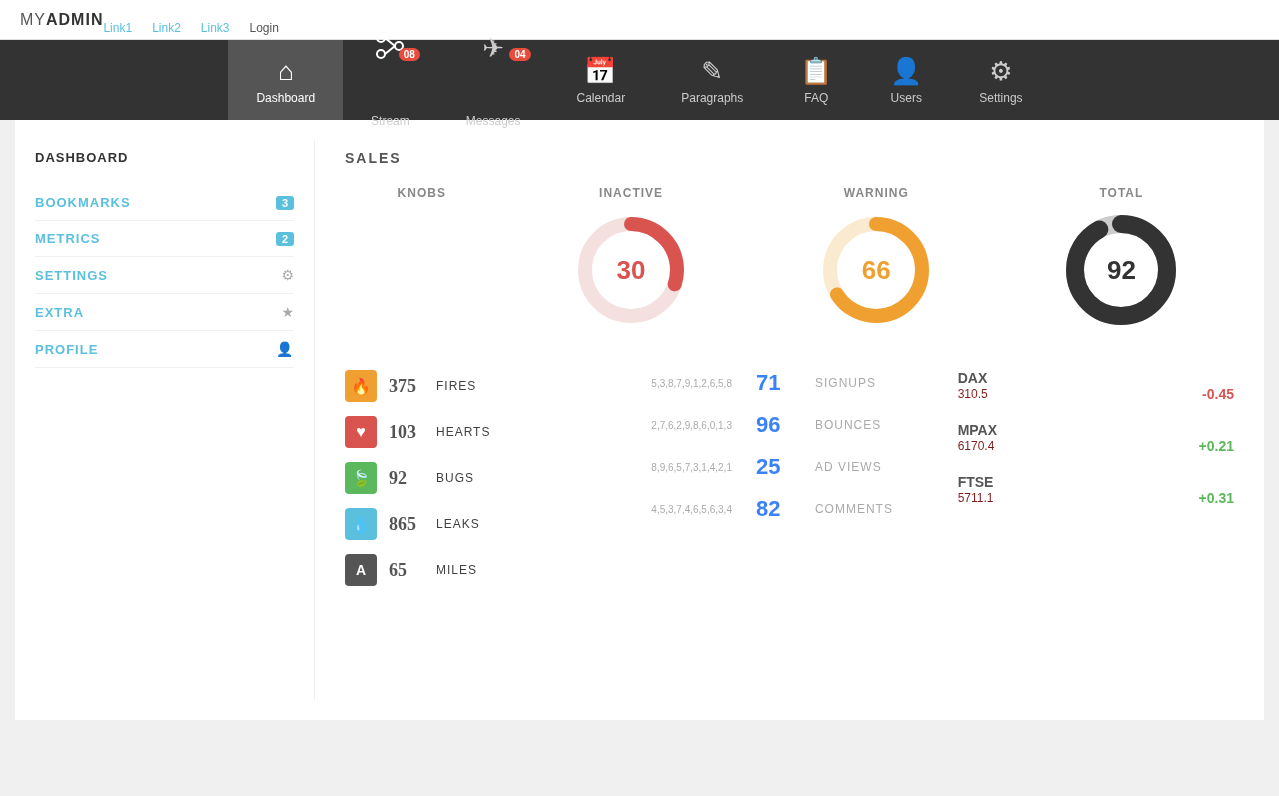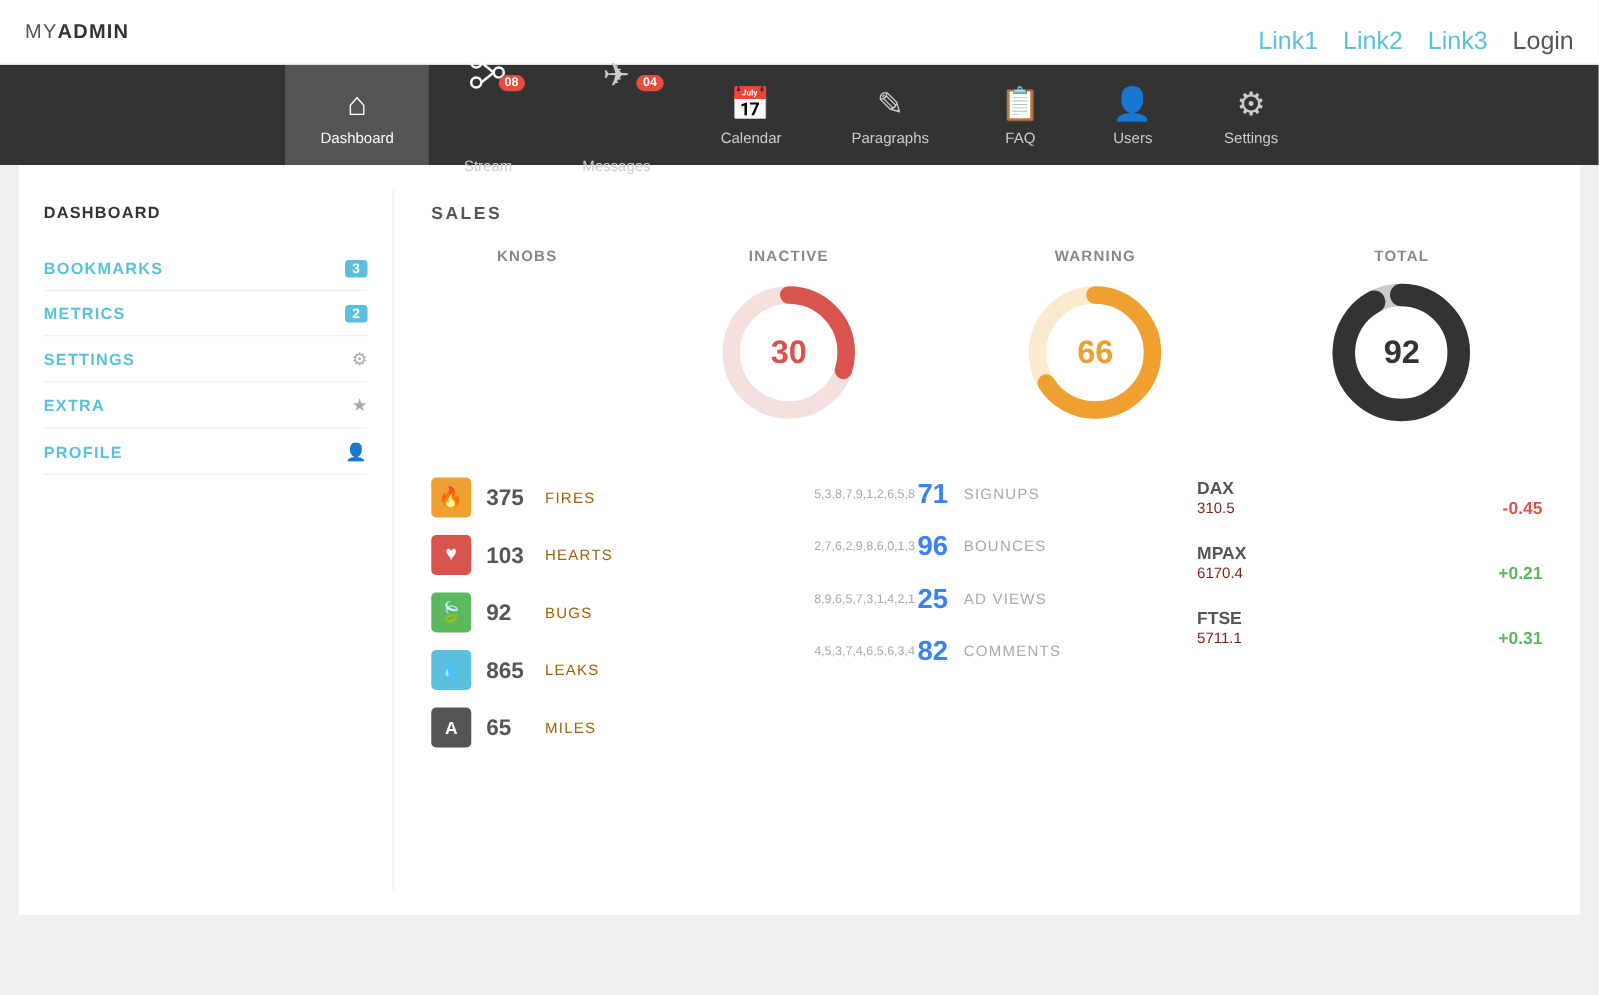--- a/index.html
+++ b/index.html
@@ -3,29 +3,28 @@
   <meta charset="utf-8">
   <style>
     * { box-sizing: border-box; margin: 0; padding: 0; }
     body { font-family: 'Segoe UI', Arial, sans-serif; background: #f0f0f0; min-height: 796px; }
 
     
     .top-navbar {
       background: #fff;
       display: flex;
       align-items: center;
-      justify-content: space-between;
       padding: 0 20px;
-      height: 52px;
+      height: 40px;
       border-bottom: 1px solid #e0e0e0;
     }
     .brand { font-size: 16px; font-weight: 700; color: #333; letter-spacing: 1px; }
     .brand span { color: #555; font-weight: 400; }
     .top-links { display: flex; gap: 20px; }
-    .top-links a { color: #5bc0de; text-decoration: none; font-size: 20px; margin-top: 16px; }
+    .top-links a { color: #5bc0de; text-decoration: none; font-size: 12px; margin-top: 16px; }
 
     
     .nav-bar {
       background: #333;
       display: flex;
       justify-content: center;
       padding: 0 10px;
       height: 80px;
     }
     .nav-item {
@@ -179,32 +178,33 @@
       justify-content: center;
       color: #fff;
       font-size: 16px;
       flex-shrink: 0;
     }
     .icon-stat-value {
       font-size: 18px;
       font-weight: 700;
       color: #555;
       min-width: 35px;
+      font-family: Liberation Serif, serif;
     }
     .icon-stat-label {
       font-size: 12px;
-      color: #a16207;
+      color: #404040;
       letter-spacing: 1px;
     }
 
     
     .sparkline-stat-row {
       display: flex;
       align-items: center;
-      gap: 2px;
+      gap: 24px;
       margin-bottom: 16px;
     }
     .sparkline-numbers {
       font-size: 10px;
       color: #aaa;
       max-width: 100px;
       white-space: nowrap;
     }
     .sparkline-value {
       font-size: 22px;

